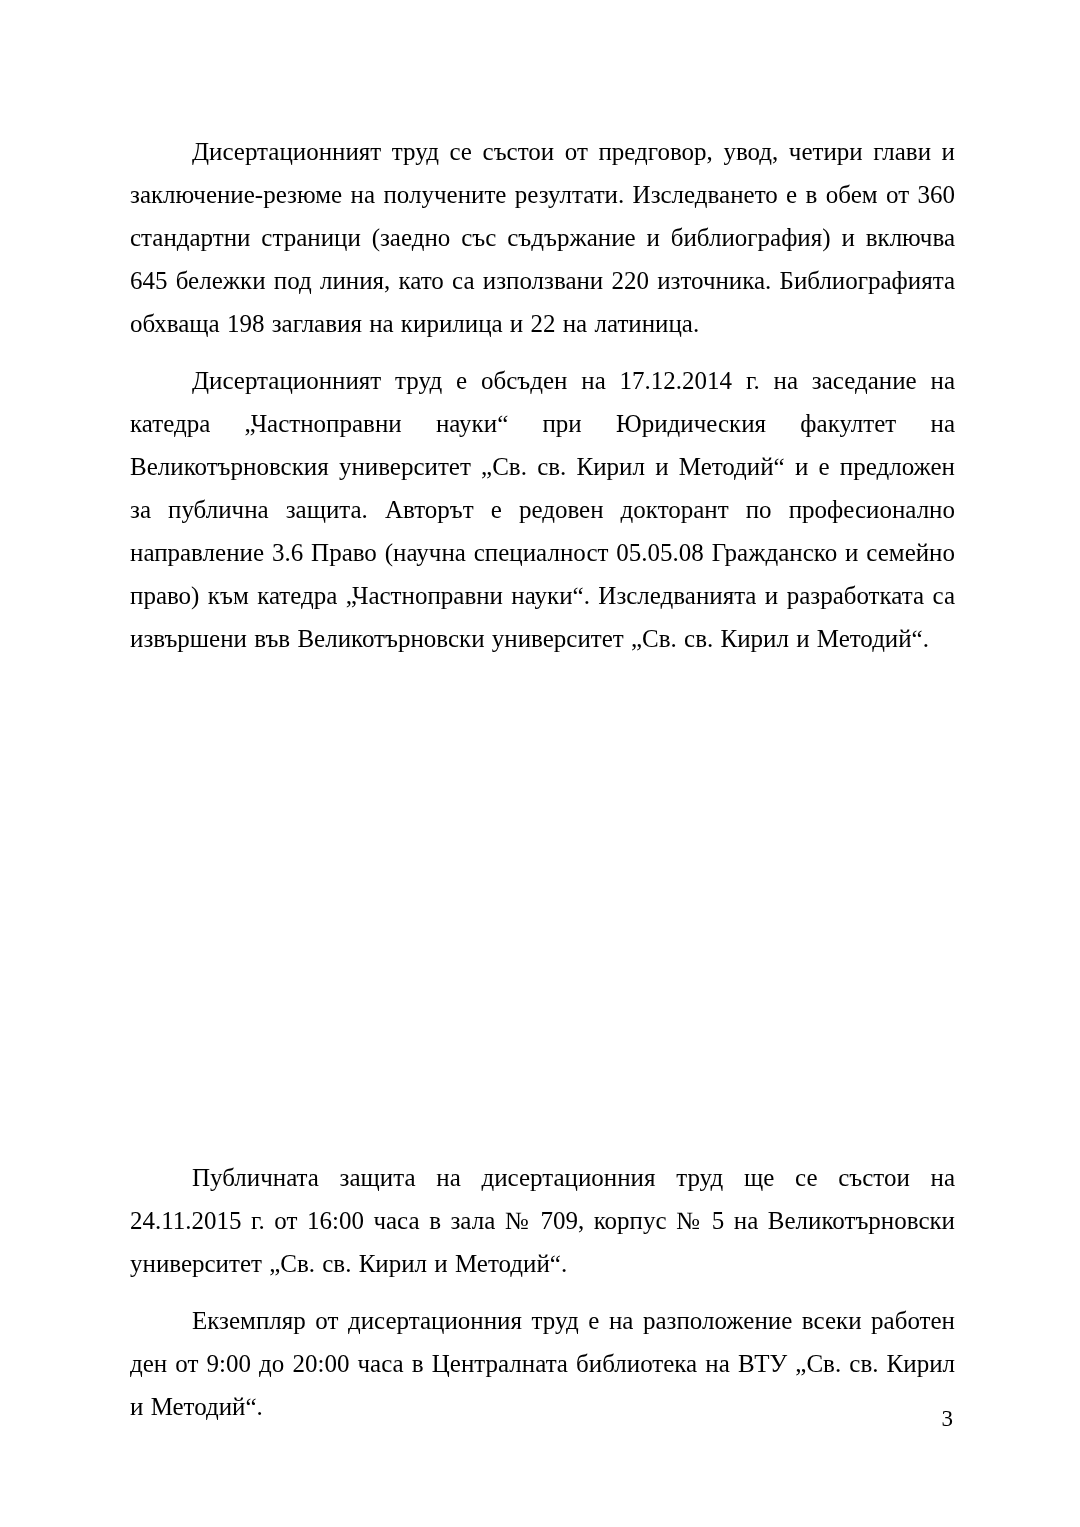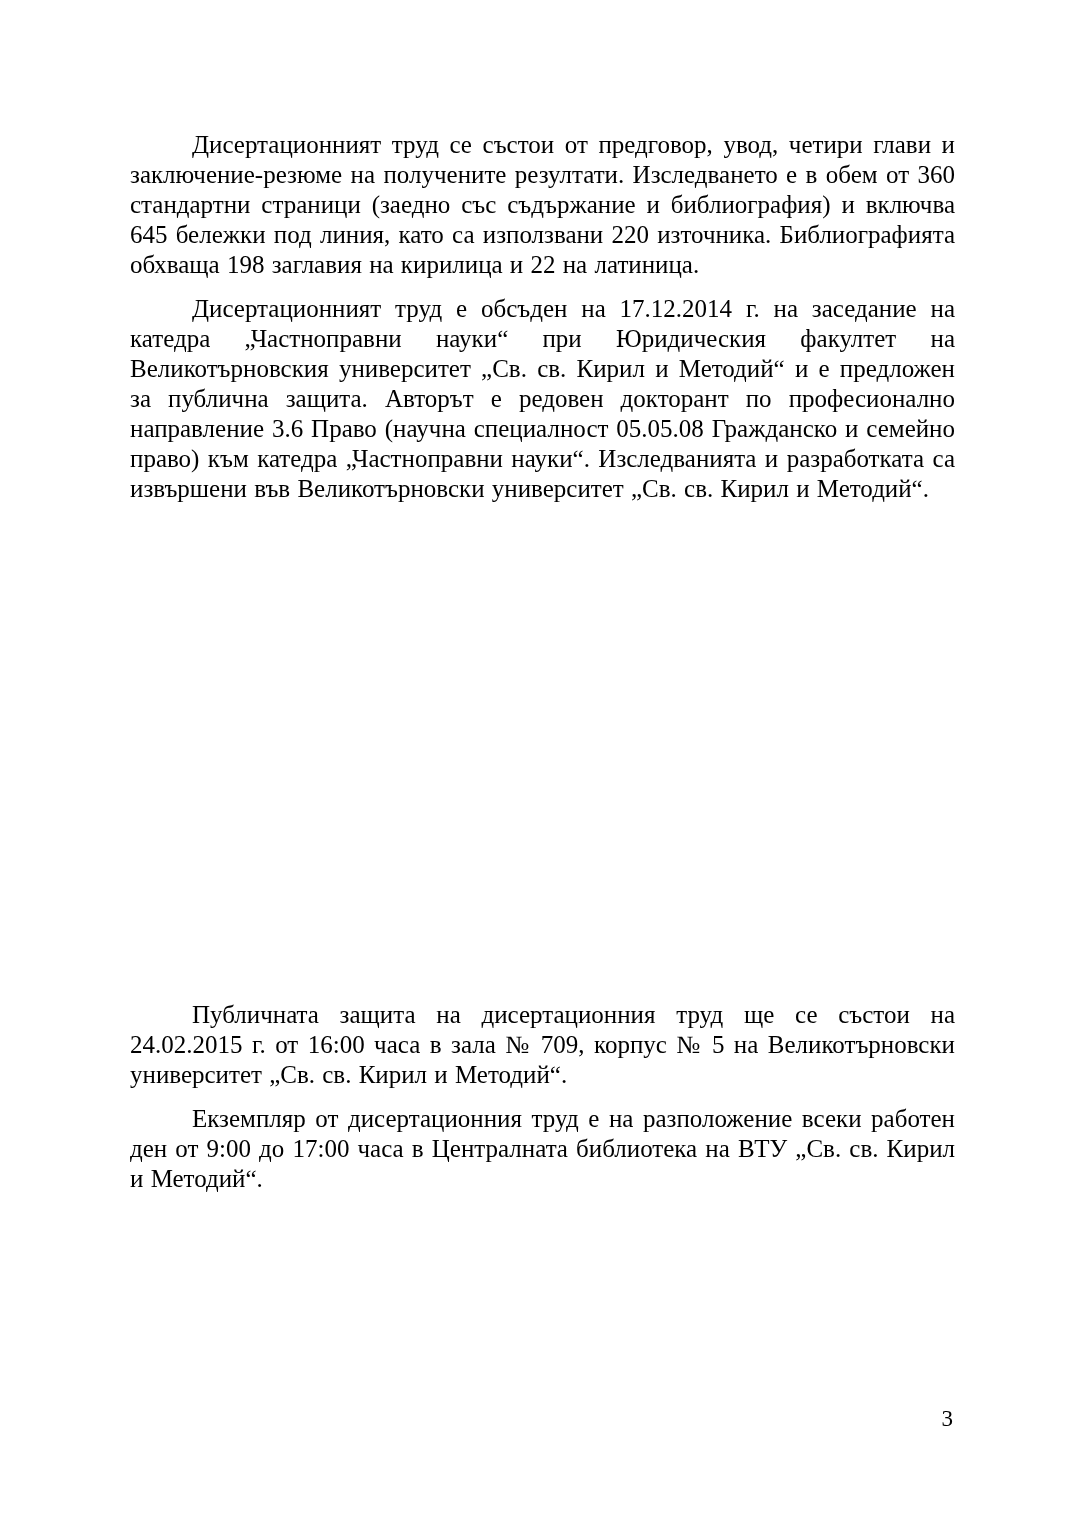--- a/index.html
+++ b/index.html
@@ -20,21 +20,21 @@
   }
   .content {
     position: absolute;
     top: 130px;
     left: 130px;
     width: 825px;
   }
   .para {
     margin: 0 0 14px 0;
     font-size: 25px;
-    line-height: 30px;
+    line-height: 43px;
     text-align: justify;
     text-align-last: left;
     text-indent: 62px;
     word-spacing: 1px;
   }
   .spacer-large {
     height: 482px;
   }
   .page-number {
     position: absolute;
@@ -46,17 +46,17 @@
   }
 </style>
 </head>
 <body>
 
 <div class="page">
   <div class="content">
     <p class="para">Дисертационният труд се състои от предговор, увод, четири глави и заключение-резюме на получените резултати. Изследването е в обем от 360 стандартни страници (заедно със съдържание и библиография) и включва 645 бележки под линия, като са използвани 220 източника. Библиографията обхваща 198 заглавия на кирилица и 22 на латиница.</p>
     <p class="para">Дисертационният труд е обсъден на 17.12.2014 г. на заседание на катедра „Частноправни науки“ при Юридическия факултет на Великотърновския университет „Св. св. Кирил и Методий“ и е предложен за публична защита. Авторът е редовен докторант по професионално направление 3.6 Право (научна специалност 05.05.08 Гражданско и семейно право) към катедра „Частноправни науки“. Изследванията и разработката са извършени във Великотърновски университет „Св. св. Кирил и Методий“.</p>
     <div class="spacer-large"></div>
-    <p class="para">Публичната защита на дисертационния труд ще се състои на 24.02.2015 г. от 16:00 часа в зала № 709, корпус № 5 на Великотърновски университет „Св. св. Кирил и Методий“.</p>
-    <p class="para">Екземпляр от дисертационния труд е на разположение всеки работен ден от 9:00 до 17:00 часа в Централната библиотека на ВТУ „Св. св. Кирил и Методий“.</p>
+    <p class="para">Публичната защита на дисертационния труд ще се състои на 24.11.2015 г. от 16:00 часа в зала № 709, корпус № 5 на Великотърновски университет „Св. св. Кирил и Методий“.</p>
+    <p class="para">Екземпляр от дисертационния труд е на разположение всеки работен ден от 9:00 до 20:00 часа в Централната библиотека на ВТУ „Св. св. Кирил и Методий“.</p>
   </div>
   <div class="page-number">3</div>
 </div>
 
 </body></html>

